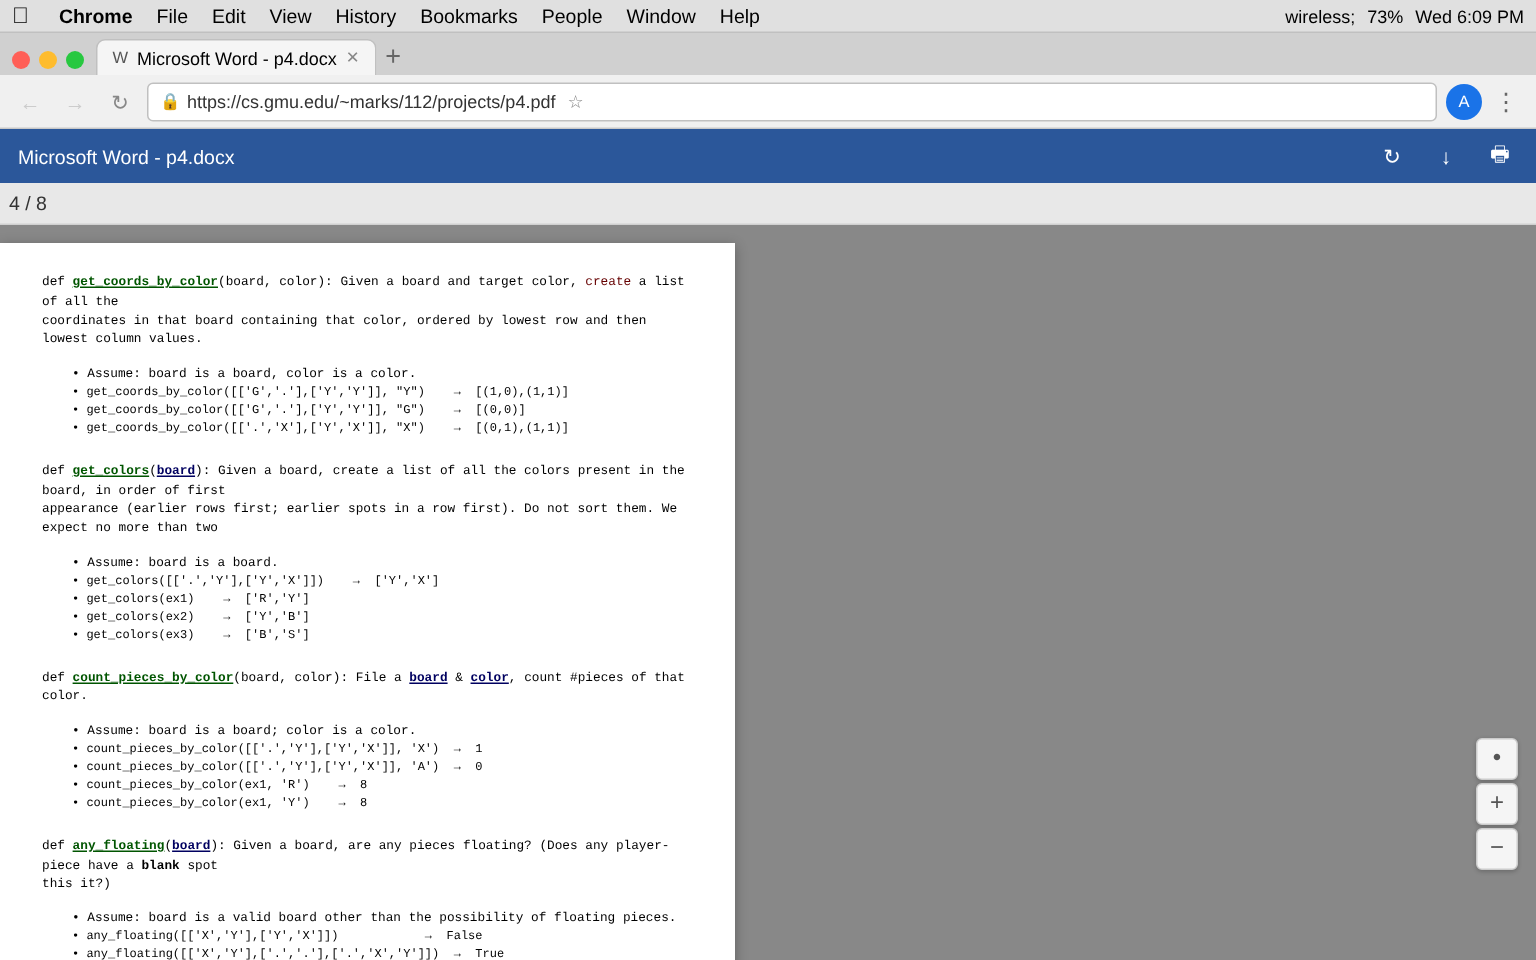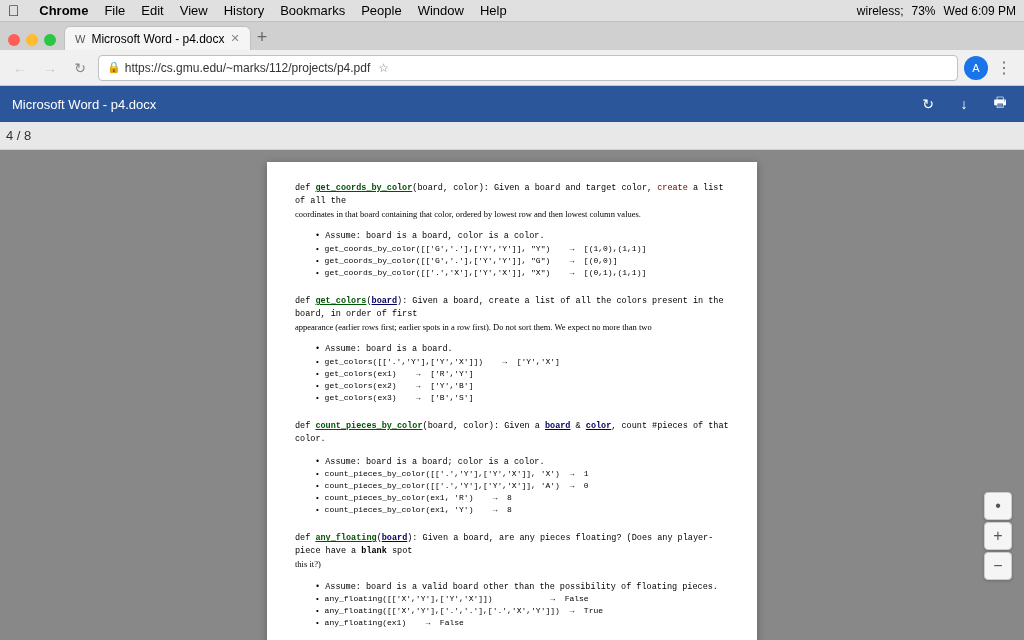--- a/index.html
+++ b/index.html
@@ -159,21 +159,21 @@
       font-size: 13px;
       color: #333;
       border-bottom: 1px solid #d0d0d0;
     }
 
     
     .pdf-area {
       height: calc(640px - 22px - 28px - 36px - 36px - 28px);
       background: #888;
       display: flex;
-      justify-content: center;
+      justify-content: flex-start;
       overflow-y: auto;
       padding: 12px 0;
       position: relative;
     }
 
     .pdf-page {
       background: white;
       width: 490px;
       min-height: 500px;
       padding: 20px 28px;
@@ -192,21 +192,21 @@
       font-family: 'Courier New', monospace;
       font-size: 8.5px;
       color: #000;
     }
 
     .fn-signature .fn-name { color: #005500; font-weight: bold; text-decoration: underline; }
     .fn-signature .param { color: #000060; font-weight: bold; text-decoration: underline; }
     .fn-signature .keyword { color: #660000; }
 
     .fn-desc {
-      font-family: Liberation Serif, serif;
+      font-family: Liberation Mono, monospace;
       font-size: 8.5px;
       color: #000;
       margin-left: 0;
     }
 
     .bullet-list {
       list-style: none;
       padding-left: 20px;
       margin: 10px 0;
     }
@@ -336,21 +336,21 @@
         <li>Assume: board is a board.</li>
         <li class="code-line">get_colors([['.','Y'],['Y','X']])&nbsp;&nbsp;&nbsp;&nbsp;→&nbsp;&nbsp;['Y','X']</li>
         <li class="code-line">get_colors(ex1)&nbsp;&nbsp;&nbsp;&nbsp;→&nbsp;&nbsp;['R','Y']</li>
         <li class="code-line">get_colors(ex2)&nbsp;&nbsp;&nbsp;&nbsp;→&nbsp;&nbsp;['Y','B']</li>
         <li class="code-line">get_colors(ex3)&nbsp;&nbsp;&nbsp;&nbsp;→&nbsp;&nbsp;['B','S']</li>
       </ul>
     </div>
 
     <div class="fn-block">
       <div class="fn-signature">
-        <span>def </span><span class="fn-name">count_pieces_by_color</span><span>(board, color): </span><span>Given a </span><span class="param">board</span><span> &amp; </span><span class="param">color</span><span>, count #pieces of that color.</span>
+        <span>def </span><span class="fn-name">count_pieces_by_color</span><span>(board, color): </span><span>File a </span><span class="param">board</span><span> &amp; </span><span class="param">color</span><span>, count #pieces of that color.</span>
       </div>
       <ul class="bullet-list">
         <li>Assume: board is a board; color is a color.</li>
         <li class="code-line">count_pieces_by_color([['.','Y'],['Y','X']], 'X')&nbsp;&nbsp;→&nbsp;&nbsp;1</li>
         <li class="code-line">count_pieces_by_color([['.','Y'],['Y','X']], 'A')&nbsp;&nbsp;→&nbsp;&nbsp;0</li>
         <li class="code-line">count_pieces_by_color(ex1, 'R')&nbsp;&nbsp;&nbsp;&nbsp;→&nbsp;&nbsp;8</li>
         <li class="code-line">count_pieces_by_color(ex1, 'Y')&nbsp;&nbsp;&nbsp;&nbsp;→&nbsp;&nbsp;8</li>
       </ul>
     </div>
 

